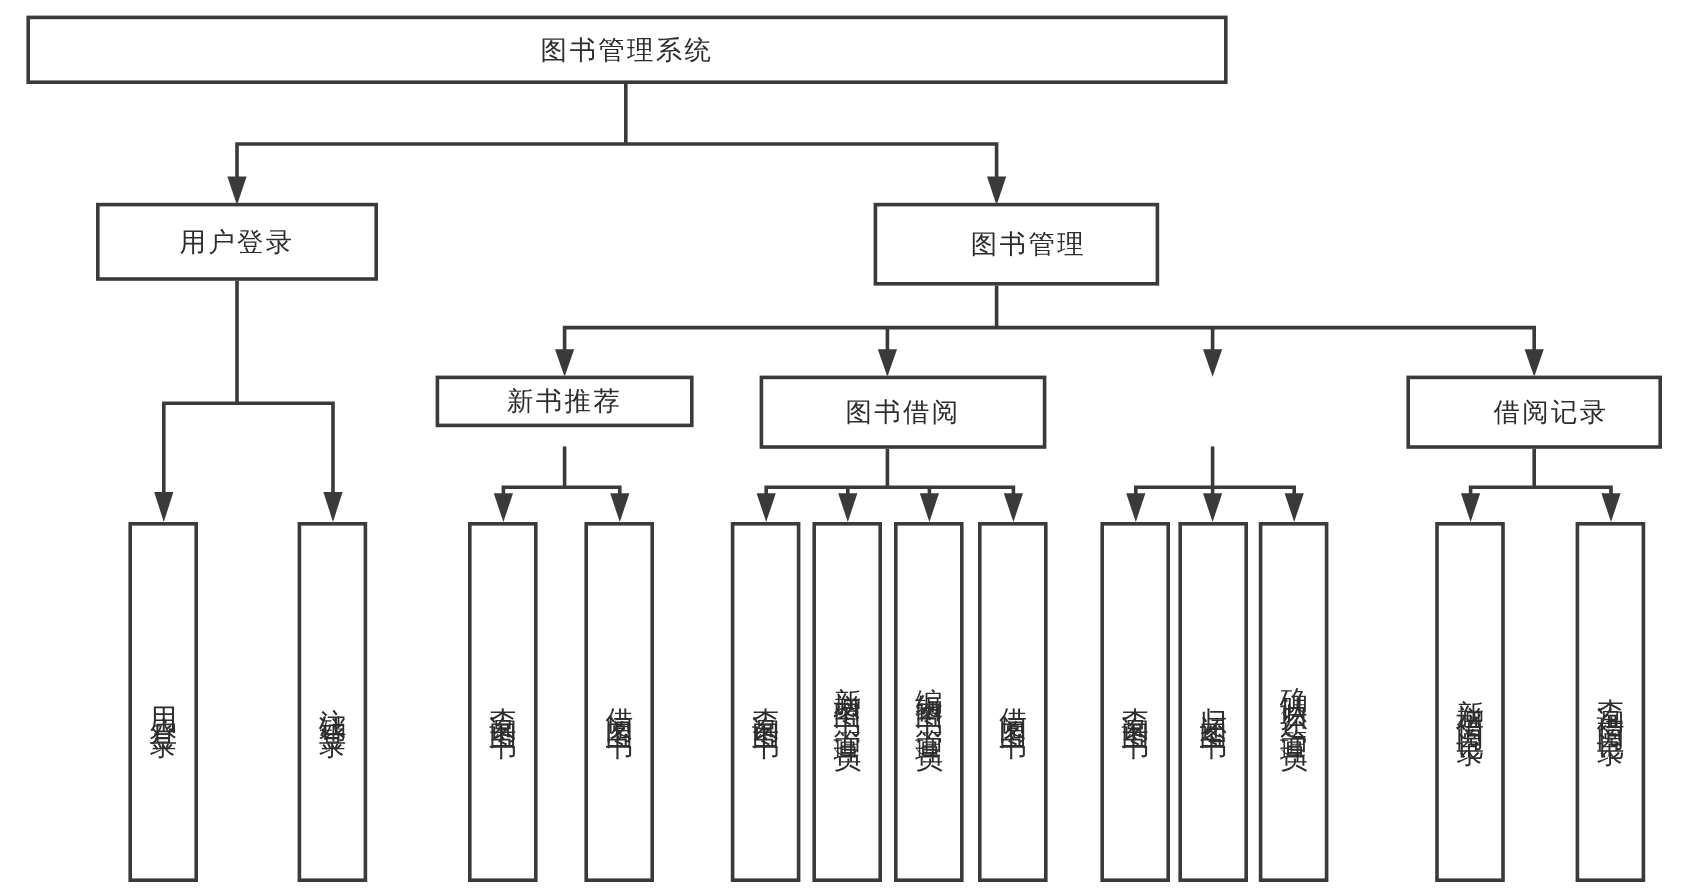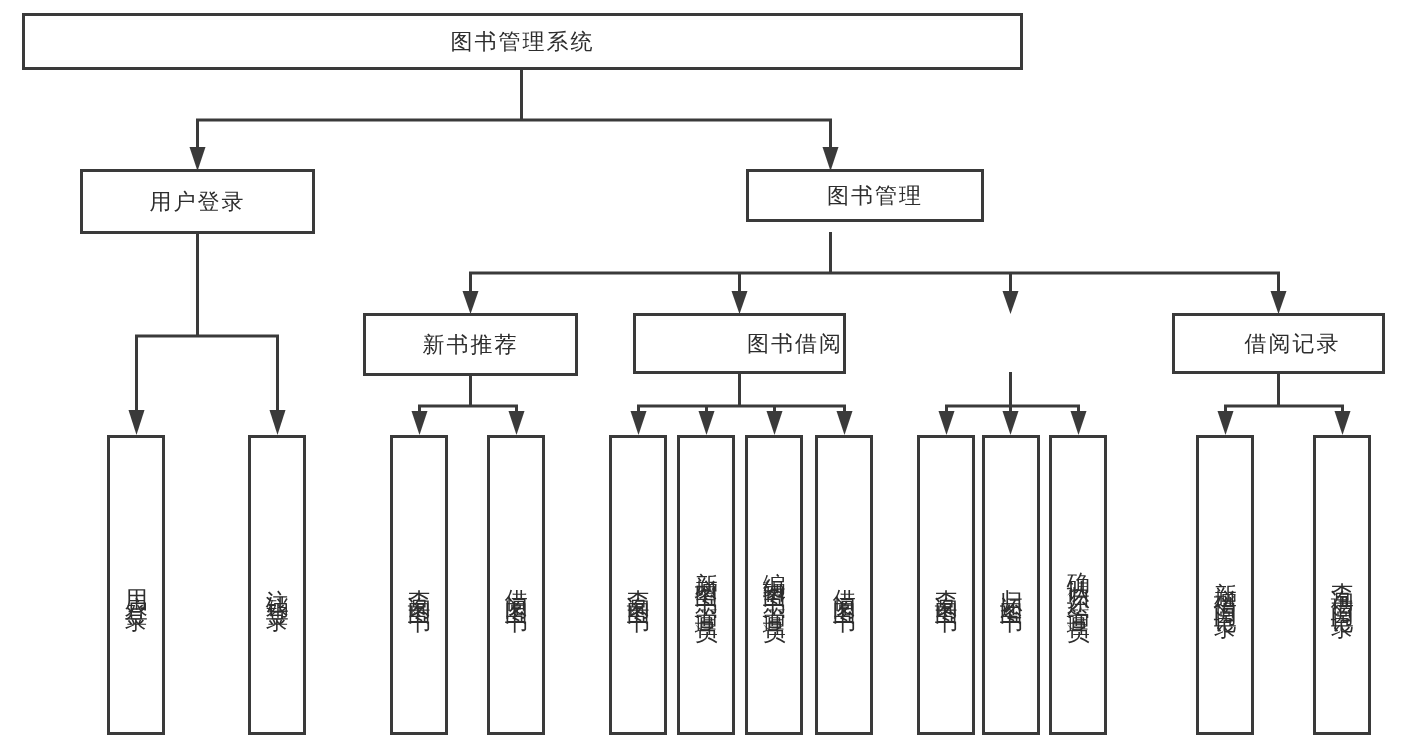--- a/index.html
+++ b/index.html
@@ -36,23 +36,23 @@
   .vtext {
     writing-mode: vertical-rl;
     text-orientation: mixed;
     font-size: 23px;
     letter-spacing: 7px;
     line-height: 1.1;
   }
   
   #root-box          { left: 22px;   top: 13px;  width: 1001px; height: 57px; }
   #node-user-login   { left: 80px;   top: 169px; width: 235px;  height: 65px; }
-  #node-book-mgmt    { left: 746px;  top: 169px; width: 238px;  height: 53px; padding-left: 20px; }
-  #node-new-book-rec   { left: 363px;  top: 313px; width: 215px; height: 63px; }
-  #node-book-borrow    { left: 633px;  top: 313px; width: 213px; height: 61px; justify-content: flex-end; }
+  #node-book-mgmt    { left: 728px;  top: 169px; width: 238px;  height: 69px; padding-left: 20px; }
+  #node-new-book-rec   { left: 363px;  top: 313px; width: 215px; height: 43px; }
+  #node-book-borrow    { left: 633px;  top: 313px; width: 239px; height: 61px; }
   #node-current-borrow { left: 904px;  top: 313px; width: 213px; height: 61px; }
   #node-borrow-records { left: 1172px; top: 313px; width: 213px; height: 61px; padding-left: 28px; }
   .leaf { top: 435px; width: 58px; height: 300px; }
   #leaf-user-login     { left: 107px; }
   #leaf-logout         { left: 248px; }
   #leaf-query-books-1  { left: 390px; }
   #leaf-borrow-books-1 { left: 487px; }
   #leaf-query-books-2  { left: 609px; }
   #leaf-add-books      { left: 677px; }
   #leaf-edit-books     { left: 745px; }

